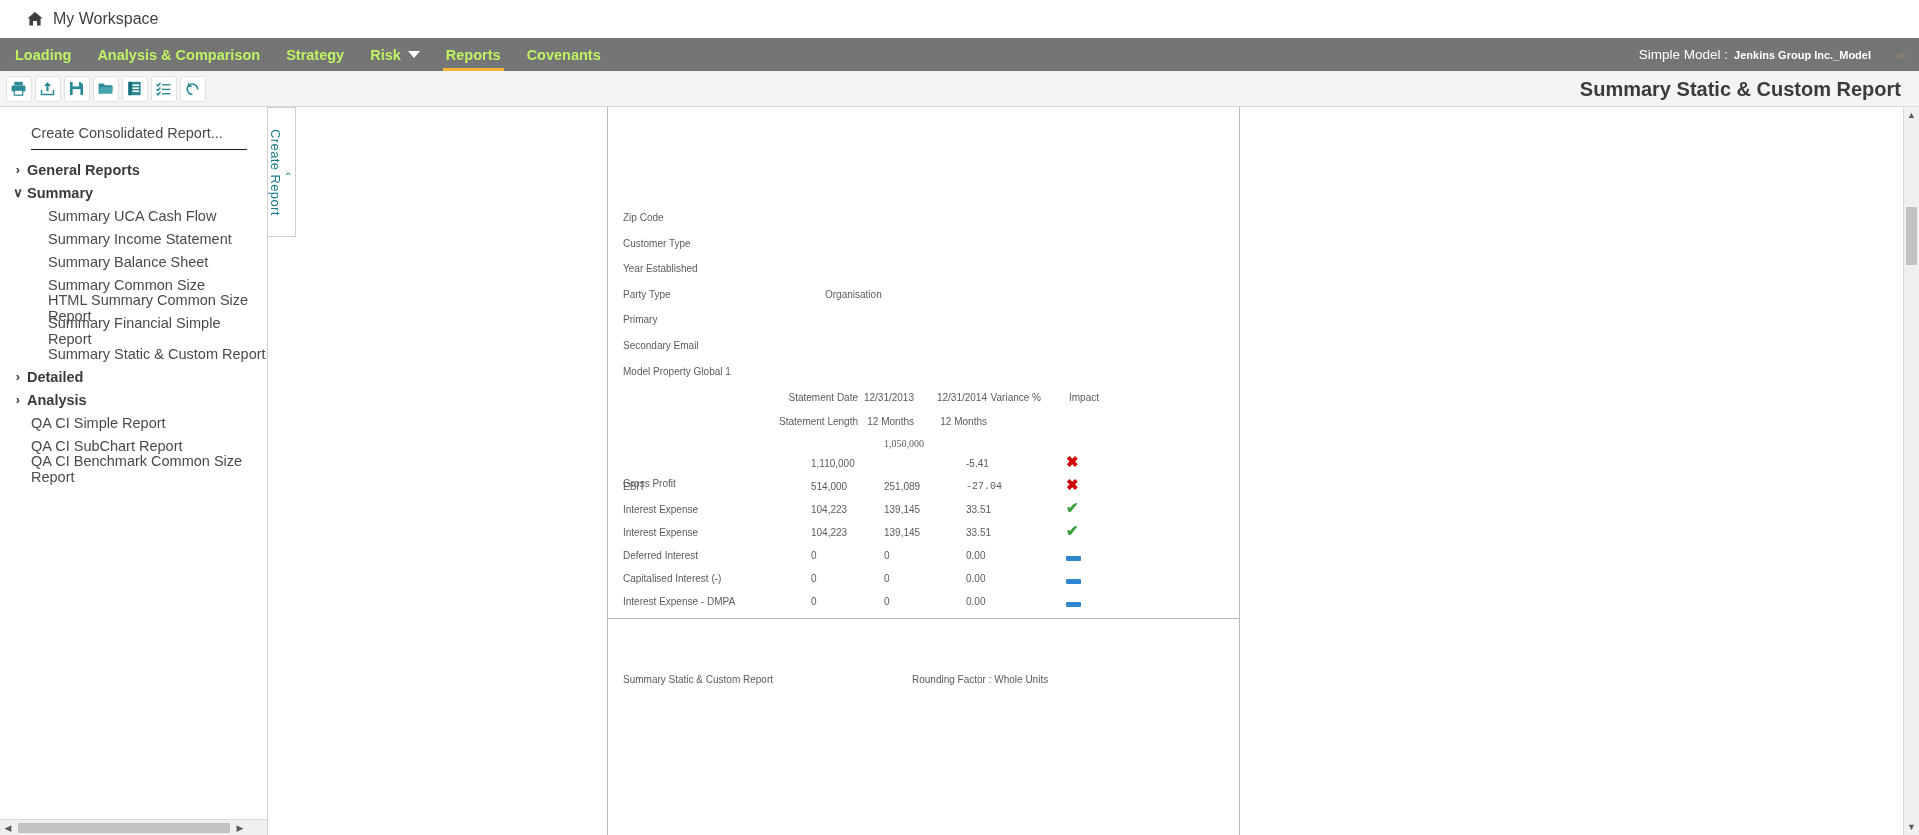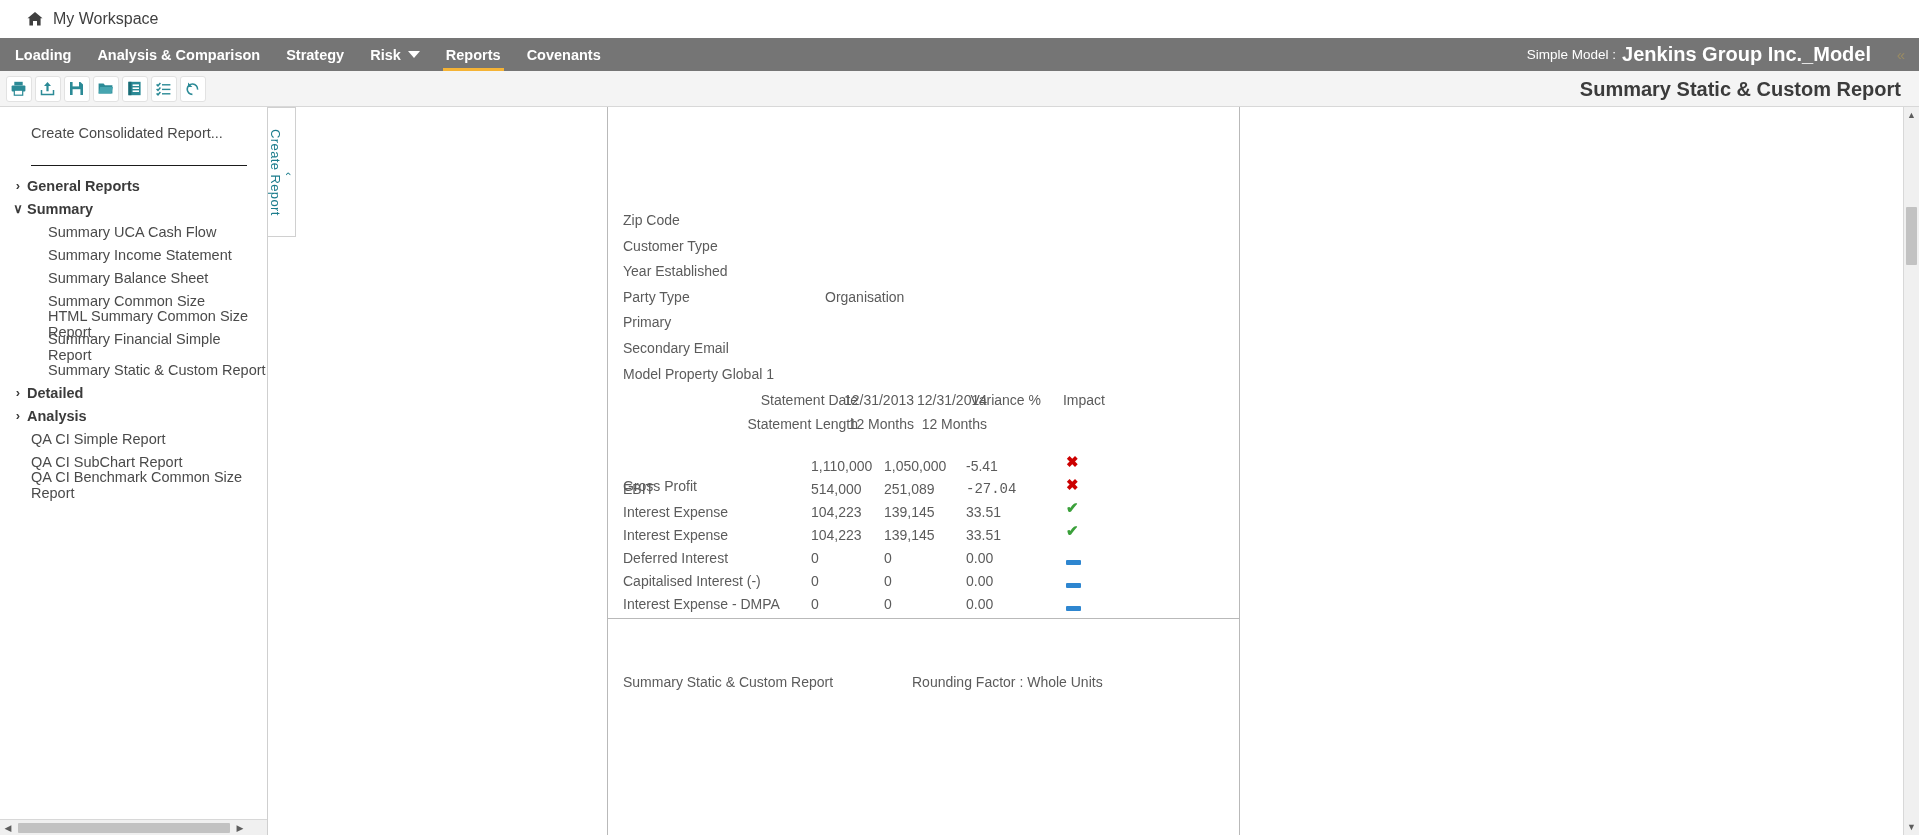--- a/index.html
+++ b/index.html
@@ -61,21 +61,21 @@
     background: #757575;
     display: flex;
     align-items: center;
   }
   .menuitem {
     height: 33px;
     display: flex;
     align-items: center;
     gap: 7px;
     padding: 0 13px;
-    color: #ffffff;
+    color: #bef264;
     font-size: 14.5px;
     font-weight: bold;
     box-sizing: border-box;
     position: relative;
     cursor: pointer;
   }
   .menuitem.active::after {
     content: "";
     position: absolute;
     left: 10px; right: 10px; bottom: 0;
@@ -93,21 +93,21 @@
     position: absolute;
     right: 48px;
     top: 0;
     height: 33px;
     display: flex;
     align-items: center;
     gap: 6px;
     color: #ffffff;
     font-size: 13.5px;
   }
-  .model-label .mv { font-weight: bold; font-size: 20px; }
+  .model-label .mv { font-weight: bold; font-size: 11px; }
   .collapse-chevrons {
     position: absolute;
     right: 14px;
     top: 0;
     height: 33px;
     display: flex;
     align-items: center;
     color: #9a8b63;
     font-size: 15px;
     cursor: pointer;
@@ -158,21 +158,21 @@
     height: 728px;
     background: #ffffff;
     border-right: 1px solid #cfcfcf;
     box-sizing: border-box;
     overflow: hidden;
   }
   .create-consolidated {
     margin: 18px 20px 0 31px;
     font-size: 14.5px;
     color: #4a4a4a;
-    padding-bottom: 24px;
+    padding-bottom: 8px;
     border-bottom: 1px solid #1b1b1b;
     cursor: pointer;
   }
   .tree { margin-top: 8px; }
   .tree-group {
     display: flex;
     align-items: center;
     height: 23px;
     padding-left: 9px;
     font-size: 14.5px;
@@ -271,21 +271,21 @@
     position: absolute;
     background: #ffffff;
     border: 1px solid #b9b9b9;
     box-sizing: border-box;
   }
   .sheet1 { left: 338px; top: -68px; width: 633px; height: 680px; }
   .sheet2 { left: 338px; top: 511px; width: 633px; height: 680px; }
 
   .rpt-row {
     position: absolute;
-    font-size: 14px;
+    font-size: 10px;
     color: #5b5b5b;
     white-space: nowrap;
   }
   .rpt-label { left: 15px; }
 
   
   .v-scroll {
     position: absolute;
     top: 107px;
     right: 0;
@@ -519,21 +519,21 @@
     <div class="rpt-row col-c2" style="top:352px;">12/31/2014</div>
     <div class="rpt-row col-c3" style="top:352px;">Variance %</div>
     <div class="rpt-row col-c4" style="top:352px;">Impact</div>
 
     <div class="rpt-row col-c0" style="top:376px;">Statement Length</div>
     <div class="rpt-row col-c1" style="top:376px;">12 Months</div>
     <div class="rpt-row col-c2" style="top:376px;">12 Months</div>
 
     <div class="rpt-row col-lbl" style="top:418px;margin-top:20px;">Gross Profit</div>
     <div class="rpt-row" style="top:418px; left:203px;">1,110,000</div>
-    <div class="rpt-row" style="top:418px; left:276px;">1,050,000</div>
+    <div class="rpt-row" style="top:398px; left:276px;font-family:Liberation Serif, serif;">1,050,000</div>
     <div class="rpt-row" style="top:418px; left:358px;">-5.41</div>
     <div class="rpt-row impact-x" style="top:414px; left:458px;">✖</div>
 
     <div class="rpt-row col-lbl" style="top:441px;">EBIT</div>
     <div class="rpt-row" style="top:441px; left:203px;">514,000</div>
     <div class="rpt-row" style="top:441px; left:276px;">251,089</div>
     <div class="rpt-row" style="top:441px; left:358px;font-family:Liberation Mono, monospace;">-27.04</div>
     <div class="rpt-row impact-x" style="top:437px; left:458px;">✖</div>
 
     <div class="rpt-row col-lbl" style="top:464px;">Interest Expense</div>

